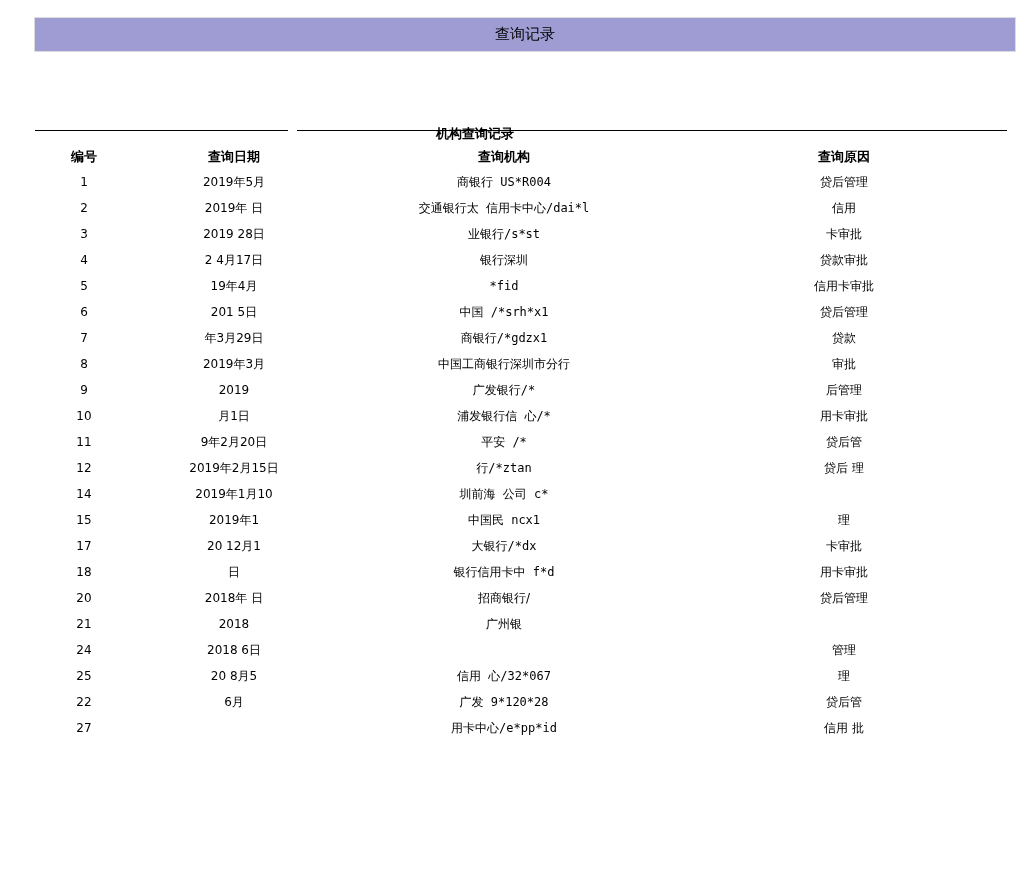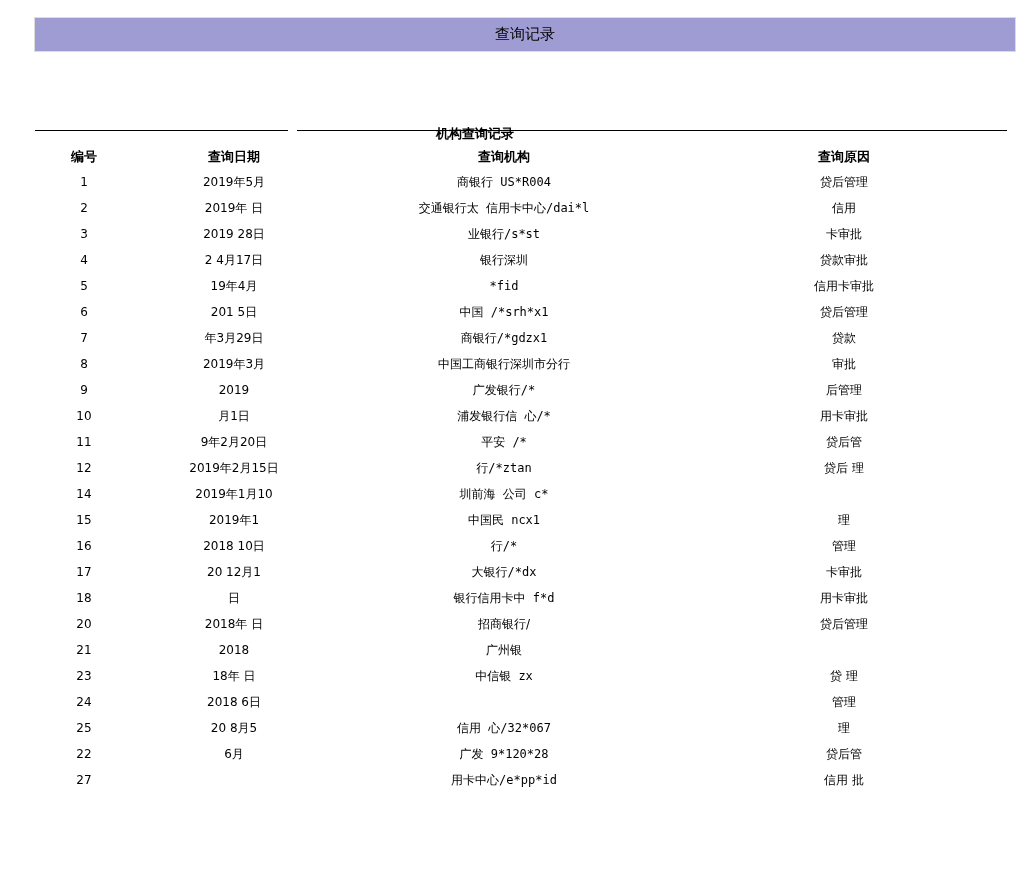--- a/index.html
+++ b/index.html
@@ -123,26 +123,20 @@
         <td class="mono">圳前海 公司 c*</td>
         <td></td>
       </tr>
       <tr>
         <td>15</td>
         <td>2019年1</td>
         <td class="mono">中国民 ncx1</td>
         <td>理</td>
       </tr>
       <tr>
-        <td>16</td>
-        <td>2018 10日</td>
-        <td class="mono">行/*</td>
-        <td>管理</td>
-      </tr>
-      <tr>
         <td>17</td>
         <td>20 12月1</td>
         <td class="mono">大银行/*dx</td>
         <td>卡审批</td>
       </tr>
       <tr>
         <td>18</td>
         <td>日</td>
         <td class="mono">银行信用卡中 f*d</td>
         <td>用卡审批</td>
@@ -151,26 +145,20 @@
         <td>20</td>
         <td>2018年 日</td>
         <td>招商银行/</td>
         <td>贷后管理</td>
       </tr>
       <tr>
         <td>21</td>
         <td>2018</td>
         <td>广州银</td>
         <td></td>
-      </tr>
-      <tr>
-        <td>23</td>
-        <td>18年 日</td>
-        <td class="mono">中信银 zx</td>
-        <td>贷 理</td>
       </tr>
       <tr>
         <td>24</td>
         <td>2018 6日</td>
         <td></td>
         <td>管理</td>
       </tr>
       <tr>
         <td>25</td>
         <td>20 8月5</td>

